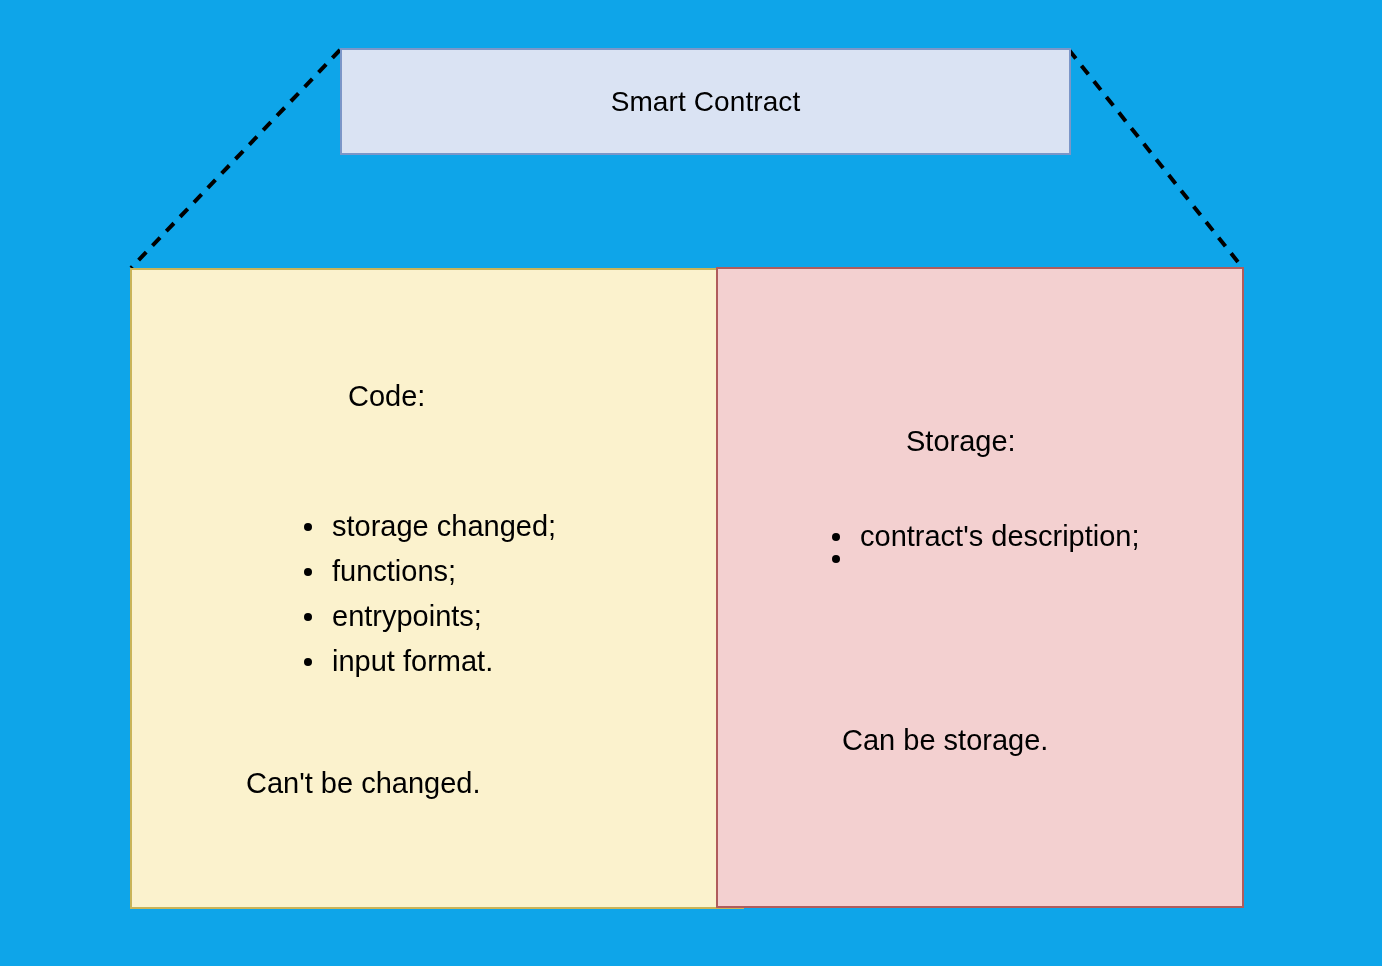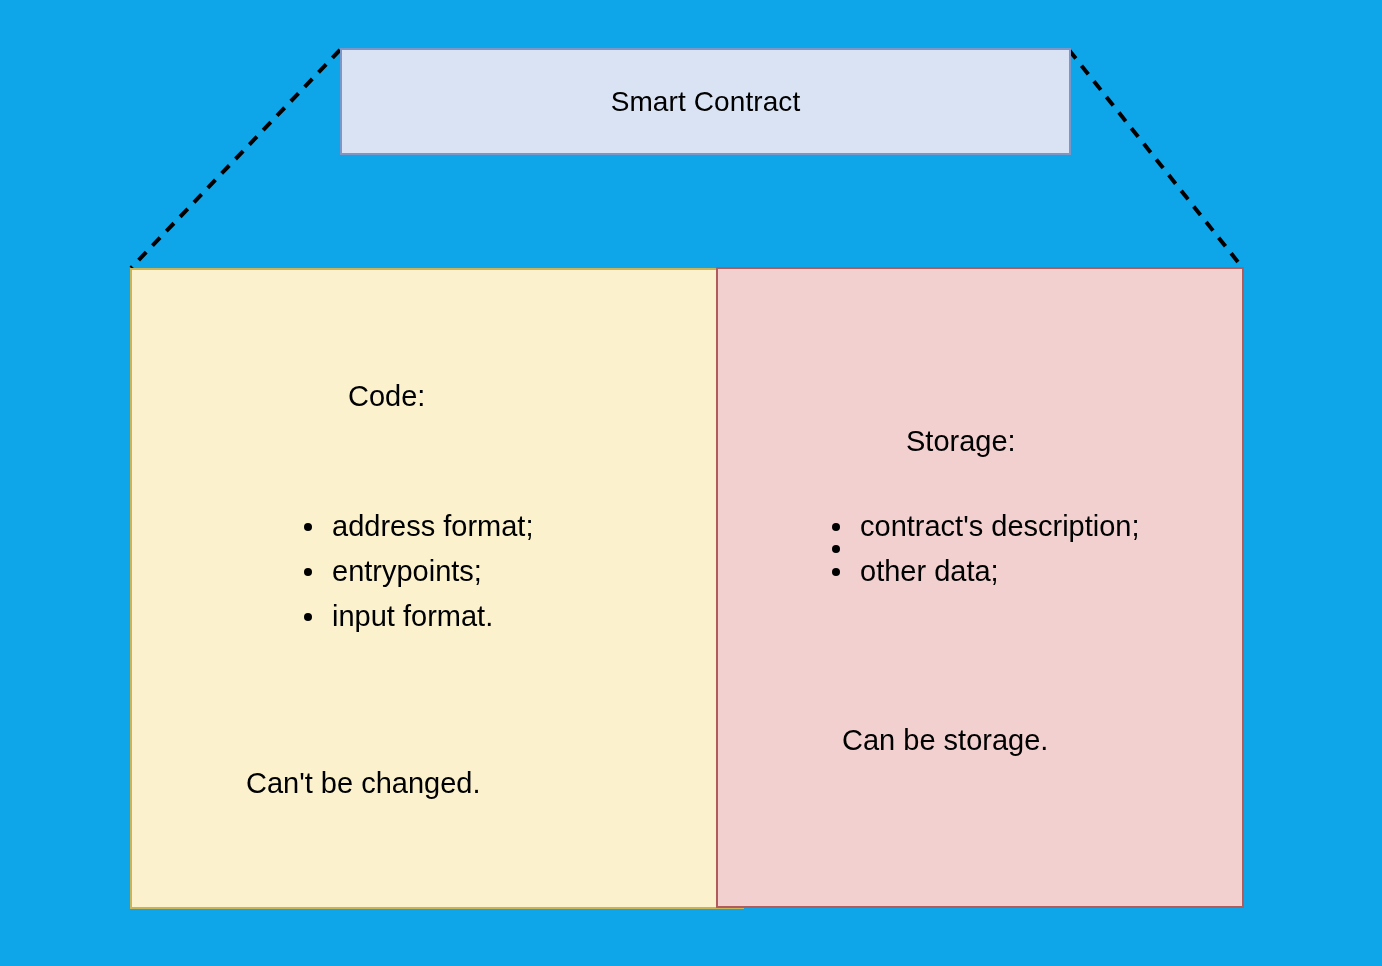--- a/index.html
+++ b/index.html
@@ -96,21 +96,21 @@
   #node-code .panel-heading { left: 216px; top: 110px; }
   #node-storage .panel-heading { left: 188px; top: 156px; }
 
   .bullet-list {
     position: absolute;
     margin: 0;
     padding: 0;
     list-style: none;
   }
   #node-code .bullet-list { left: 168px; top: 234px; }
-  #node-storage .bullet-list { left: 110px; top: 235px; }
+  #node-storage .bullet-list { left: 110px; top: 245px; }
 
   .bullet-list li {
     position: relative;
     padding-left: 32px;
     font-size: 29px;
     line-height: 45px;
     white-space: nowrap;
   }
   .bullet-list li .bullet-dot {
     position: absolute;
@@ -147,21 +147,25 @@
   </div>
 
   <div class="node" id="node-code">
     <div class="node-inner">
 
       <div class="panel-heading">Code:</div>
 
       <ul class="bullet-list">
         <li>
           <span class="bullet-dot"></span>
-          <span>address format;</span>
+          <span>storage changed;</span>
+        </li>
+        <li>
+          <span class="bullet-dot"></span>
+          <span>functions;</span>
         </li>
         <li>
           <span class="bullet-dot"></span>
           <span>entrypoints;</span>
         </li>
         <li>
           <span class="bullet-dot"></span>
           <span>input format.</span>
         </li>
       </ul>
@@ -176,23 +180,19 @@
       <div class="panel-heading">Storage:</div>
 
       <ul class="bullet-list">
         <li>
           <span class="bullet-dot"></span>
           <span>contract's description;</span>
         </li>
         <li>
           <span class="bullet-dot"></span>
         </li>
-        <li>
-          <span class="bullet-dot"></span>
-          <span>other data;</span>
-        </li>
       </ul>
 
       <div class="panel-note">Can be storage.</div>
     </div>
   </div>
 
 </div>
 
 </body></html>

